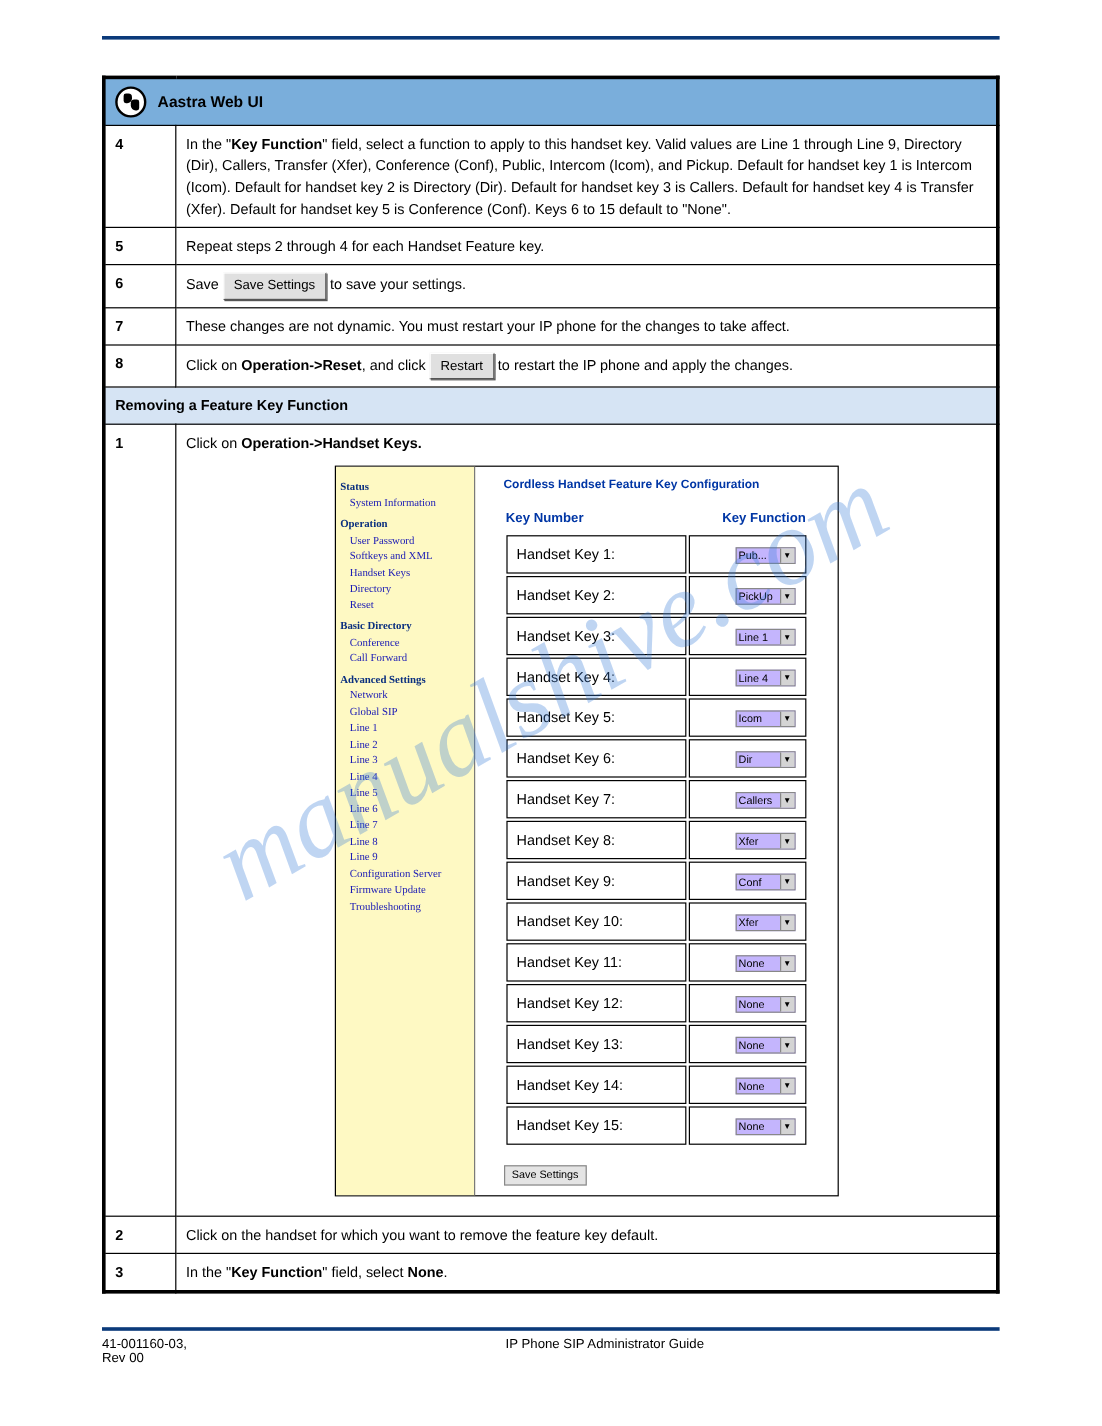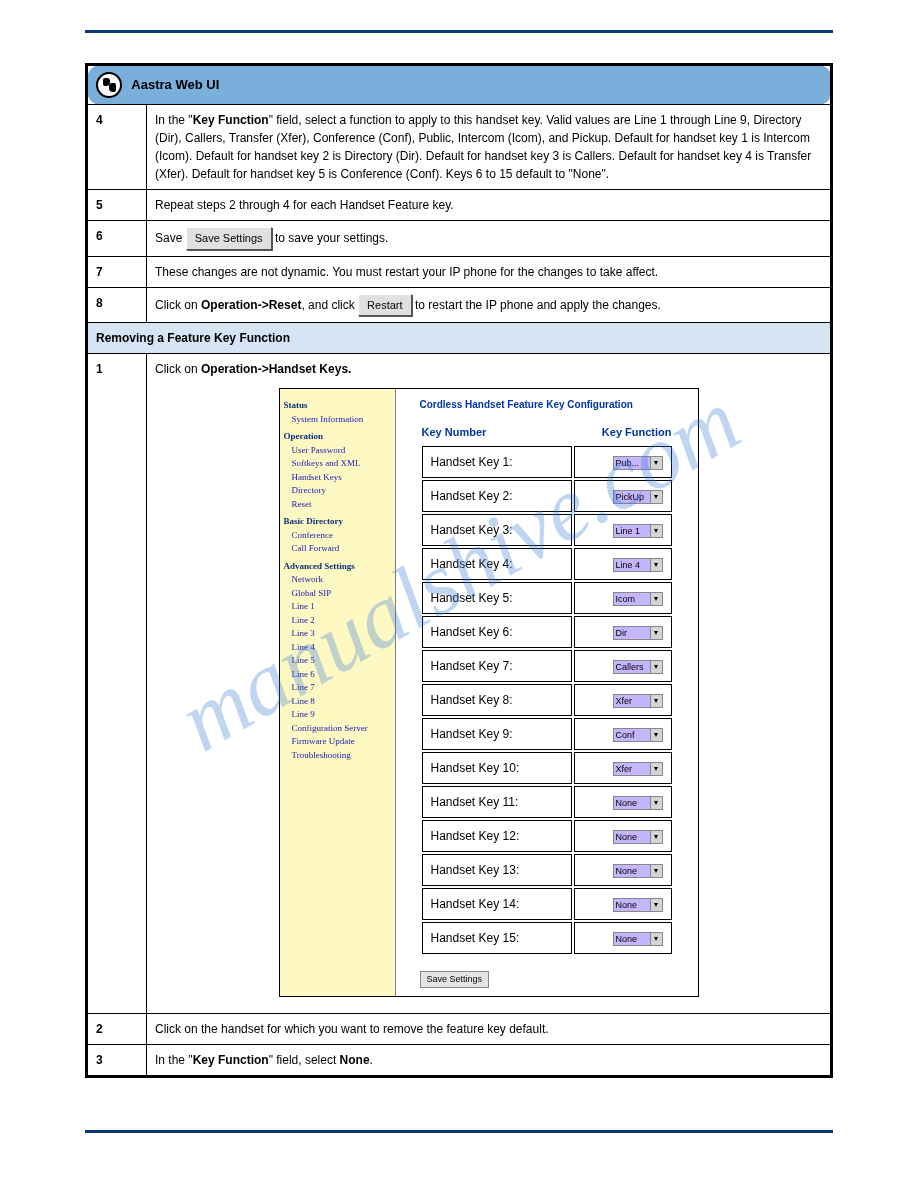--- a/index.html
+++ b/index.html
@@ -38,21 +38,20 @@
     font-size: 12px;
     line-height: 1.5;
   }
   td.col1 { width: 60px; }
   .header-row {
     background: #7aaedb;
   }
   .header-row td {
     border-bottom: 2px solid #000;
     padding: 6px;
-    border-radius: 14px;
   }
   .globe-icon {
     display: inline-block;
     width: 26px; height: 26px;
     border: 2px solid #000;
     border-radius: 50%;
     background: #fff;
     position: relative;
     vertical-align: middle;
   }
@@ -385,13 +384,17 @@
       <td>
         <span>In the "</span><b>Key Function</b><span>" field, select </span><b>None</b><span>.</span>
       </td>
     </tr>
   </tbody>
     </table>
 </div>
 
 <div class="footer">
   <div class="hr-bot"></div>
+  <div class="foot-text">
+    <div class="l">41-001160-03, Rev 00</div>
+    <div class="r">IP Phone SIP Administrator Guide</div>
+  </div>
 </div>
 
 </body></html>

